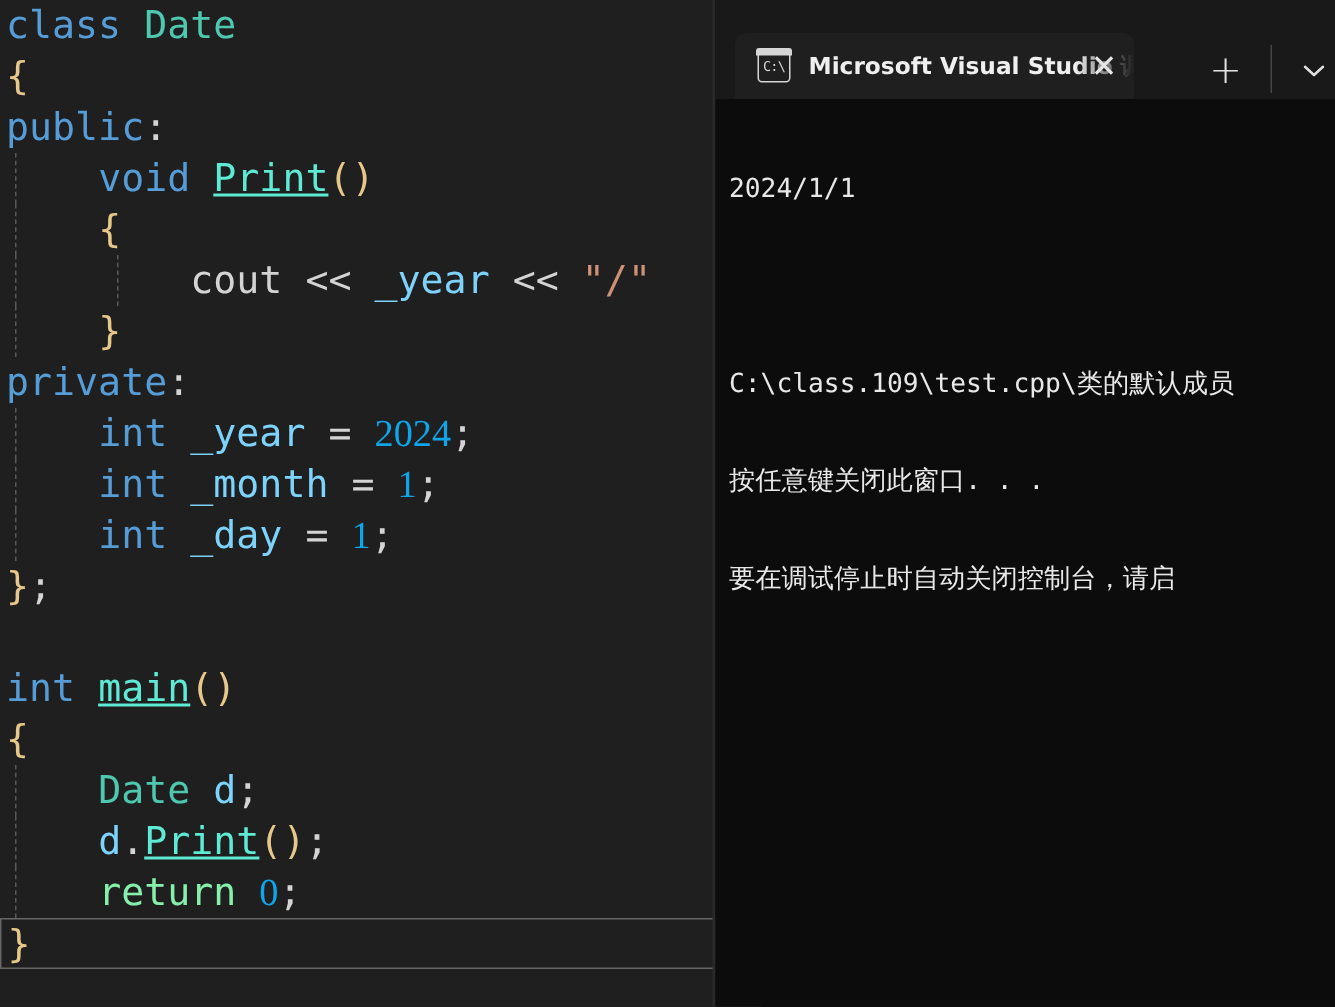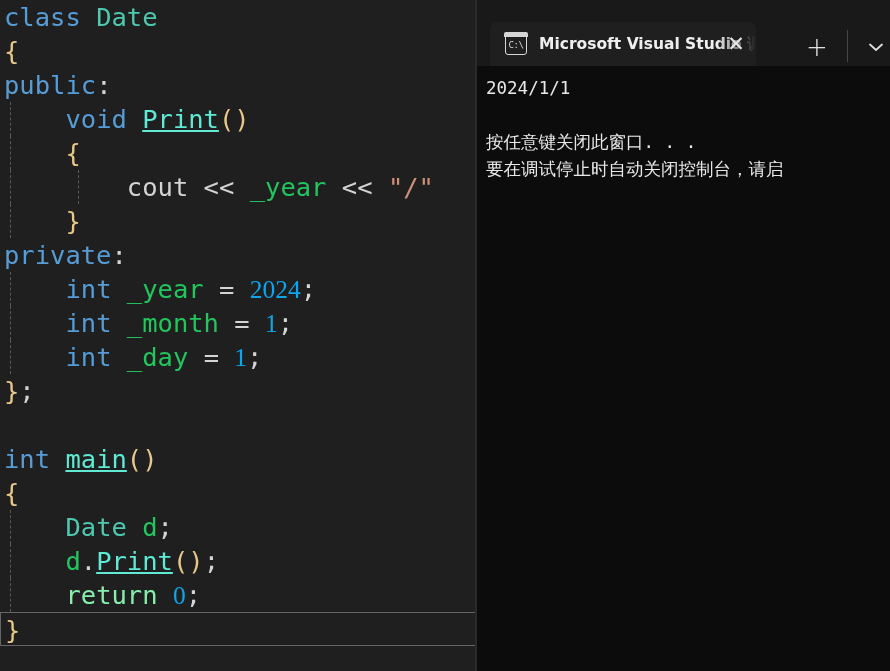--- a/index.html
+++ b/index.html
@@ -39,21 +39,21 @@
   .g1{left:10px;}
   .g2{left:78px;}
 
   
   .kw  {color:#569cd6;}
   .typ {color:#4ec9b0;}
   .fn  {color:#5eead4;text-decoration:underline;}
   .num {color:#0ea5e9;font-family:Liberation Serif, serif;}
   .str {color:#ce9178;}
   .ctl {color:#86efac;}
-  .var {color:#22c55e;}
+  .var {color:#7dd3fc;}
   .pn  {color:#d4d4d4;}
   .br  {color:#e8c88a;}
   .op  {color:#d4d4d4;}
 
   
   #editor-edge{
     position:absolute;left:475px;top:0;width:2px;height:671px;
     background:#2a2a2a;
   }
 
@@ -123,20 +123,21 @@
   #term-body{
     position:absolute;left:0;top:66px;width:413px;height:605px;
     background:#0c0c0c;overflow:hidden;
     padding:9px 0 0 9px;box-sizing:border-box;
   }
   .tline{
     color:#e8e8e8;
     font-family:"DejaVu Sans Mono",monospace;
     font-size:17.5px;line-height:27px;
     white-space:pre;
+    margin-top:38px;
   }
   .tspacer{height:27px;}
 </style>
 </head>
 <body>
 
 <div id="root">
 
   <div id="editor">
     <div id="code"><div class="ln"><span class="kw">class</span><span class="pn"> </span><span class="typ">Date</span></div><div class="ln"><span class="br">{</span></div><div class="ln"><span class="kw">public</span><span class="pn">:</span></div><div class="ln"><span class="guide g1"></span><span class="pn">    </span><span class="kw">void</span><span class="pn"> </span><span class="fn">Print</span><span class="br">()</span></div><div class="ln"><span class="guide g1"></span><span class="pn">    </span><span class="br">{</span></div><div class="ln"><span class="guide g1"></span><span class="guide g2"></span><span class="pn">        </span><span class="pn">cout</span><span class="pn"> </span><span class="op">&lt;&lt;</span><span class="pn"> </span><span class="var">_year</span><span class="pn"> </span><span class="op">&lt;&lt;</span><span class="pn"> </span><span class="str">"/"</span></div><div class="ln"><span class="guide g1"></span><span class="pn">    </span><span class="br">}</span></div><div class="ln"><span class="kw">private</span><span class="pn">:</span></div><div class="ln"><span class="guide g1"></span><span class="pn">    </span><span class="kw">int</span><span class="pn"> </span><span class="var">_year</span><span class="pn"> </span><span class="op">=</span><span class="pn"> </span><span class="num">2024</span><span class="pn">;</span></div><div class="ln"><span class="guide g1"></span><span class="pn">    </span><span class="kw">int</span><span class="pn"> </span><span class="var">_month</span><span class="pn"> </span><span class="op">=</span><span class="pn"> </span><span class="num">1</span><span class="pn">;</span></div><div class="ln"><span class="guide g1"></span><span class="pn">    </span><span class="kw">int</span><span class="pn"> </span><span class="var">_day</span><span class="pn"> </span><span class="op">=</span><span class="pn"> </span><span class="num">1</span><span class="pn">;</span></div><div class="ln"><span class="br">}</span><span class="pn">;</span></div><div class="ln">&nbsp;</div><div class="ln"><span class="kw">int</span><span class="pn"> </span><span class="fn">main</span><span class="br">()</span></div><div class="ln"><span class="br">{</span></div><div class="ln"><span class="guide g1"></span><span class="pn">    </span><span class="typ">Date</span><span class="pn"> </span><span class="var">d</span><span class="pn">;</span></div><div class="ln"><span class="guide g1"></span><span class="pn">    </span><span class="var">d</span><span class="pn">.</span><span class="fn">Print</span><span class="br">()</span><span class="pn">;</span></div><div class="ln"><span class="guide g1"></span><span class="pn">    </span><span class="ctl">return</span><span class="pn"> </span><span class="num">0</span><span class="pn">;</span></div><div class="ln cur"><span class="br">}</span></div></div>
@@ -164,19 +165,20 @@
         <svg width="14" height="9" viewBox="0 0 14 9" aria-hidden="true">
           <path d="M1 1.5 L7 7 L13 1.5" stroke="#e0e0e0" stroke-width="1.7" fill="none" stroke-linecap="round" stroke-linejoin="round"></path>
         </svg>
       </div>
 
     </div>
 
     <div id="term-body">
         <div class="tline">2024/1/1</div>
         <div class="tline tspacer">&nbsp;</div>
+        <div class="tline">C:\class.109\test.cpp\类的默认成员</div>
         <div class="tline">按任意键关闭此窗口. . .</div>
         <div class="tline">要在调试停止时自动关闭控制台，请启</div>
       </div>
 
   </div>
 
 </div>
 
 </body></html>

